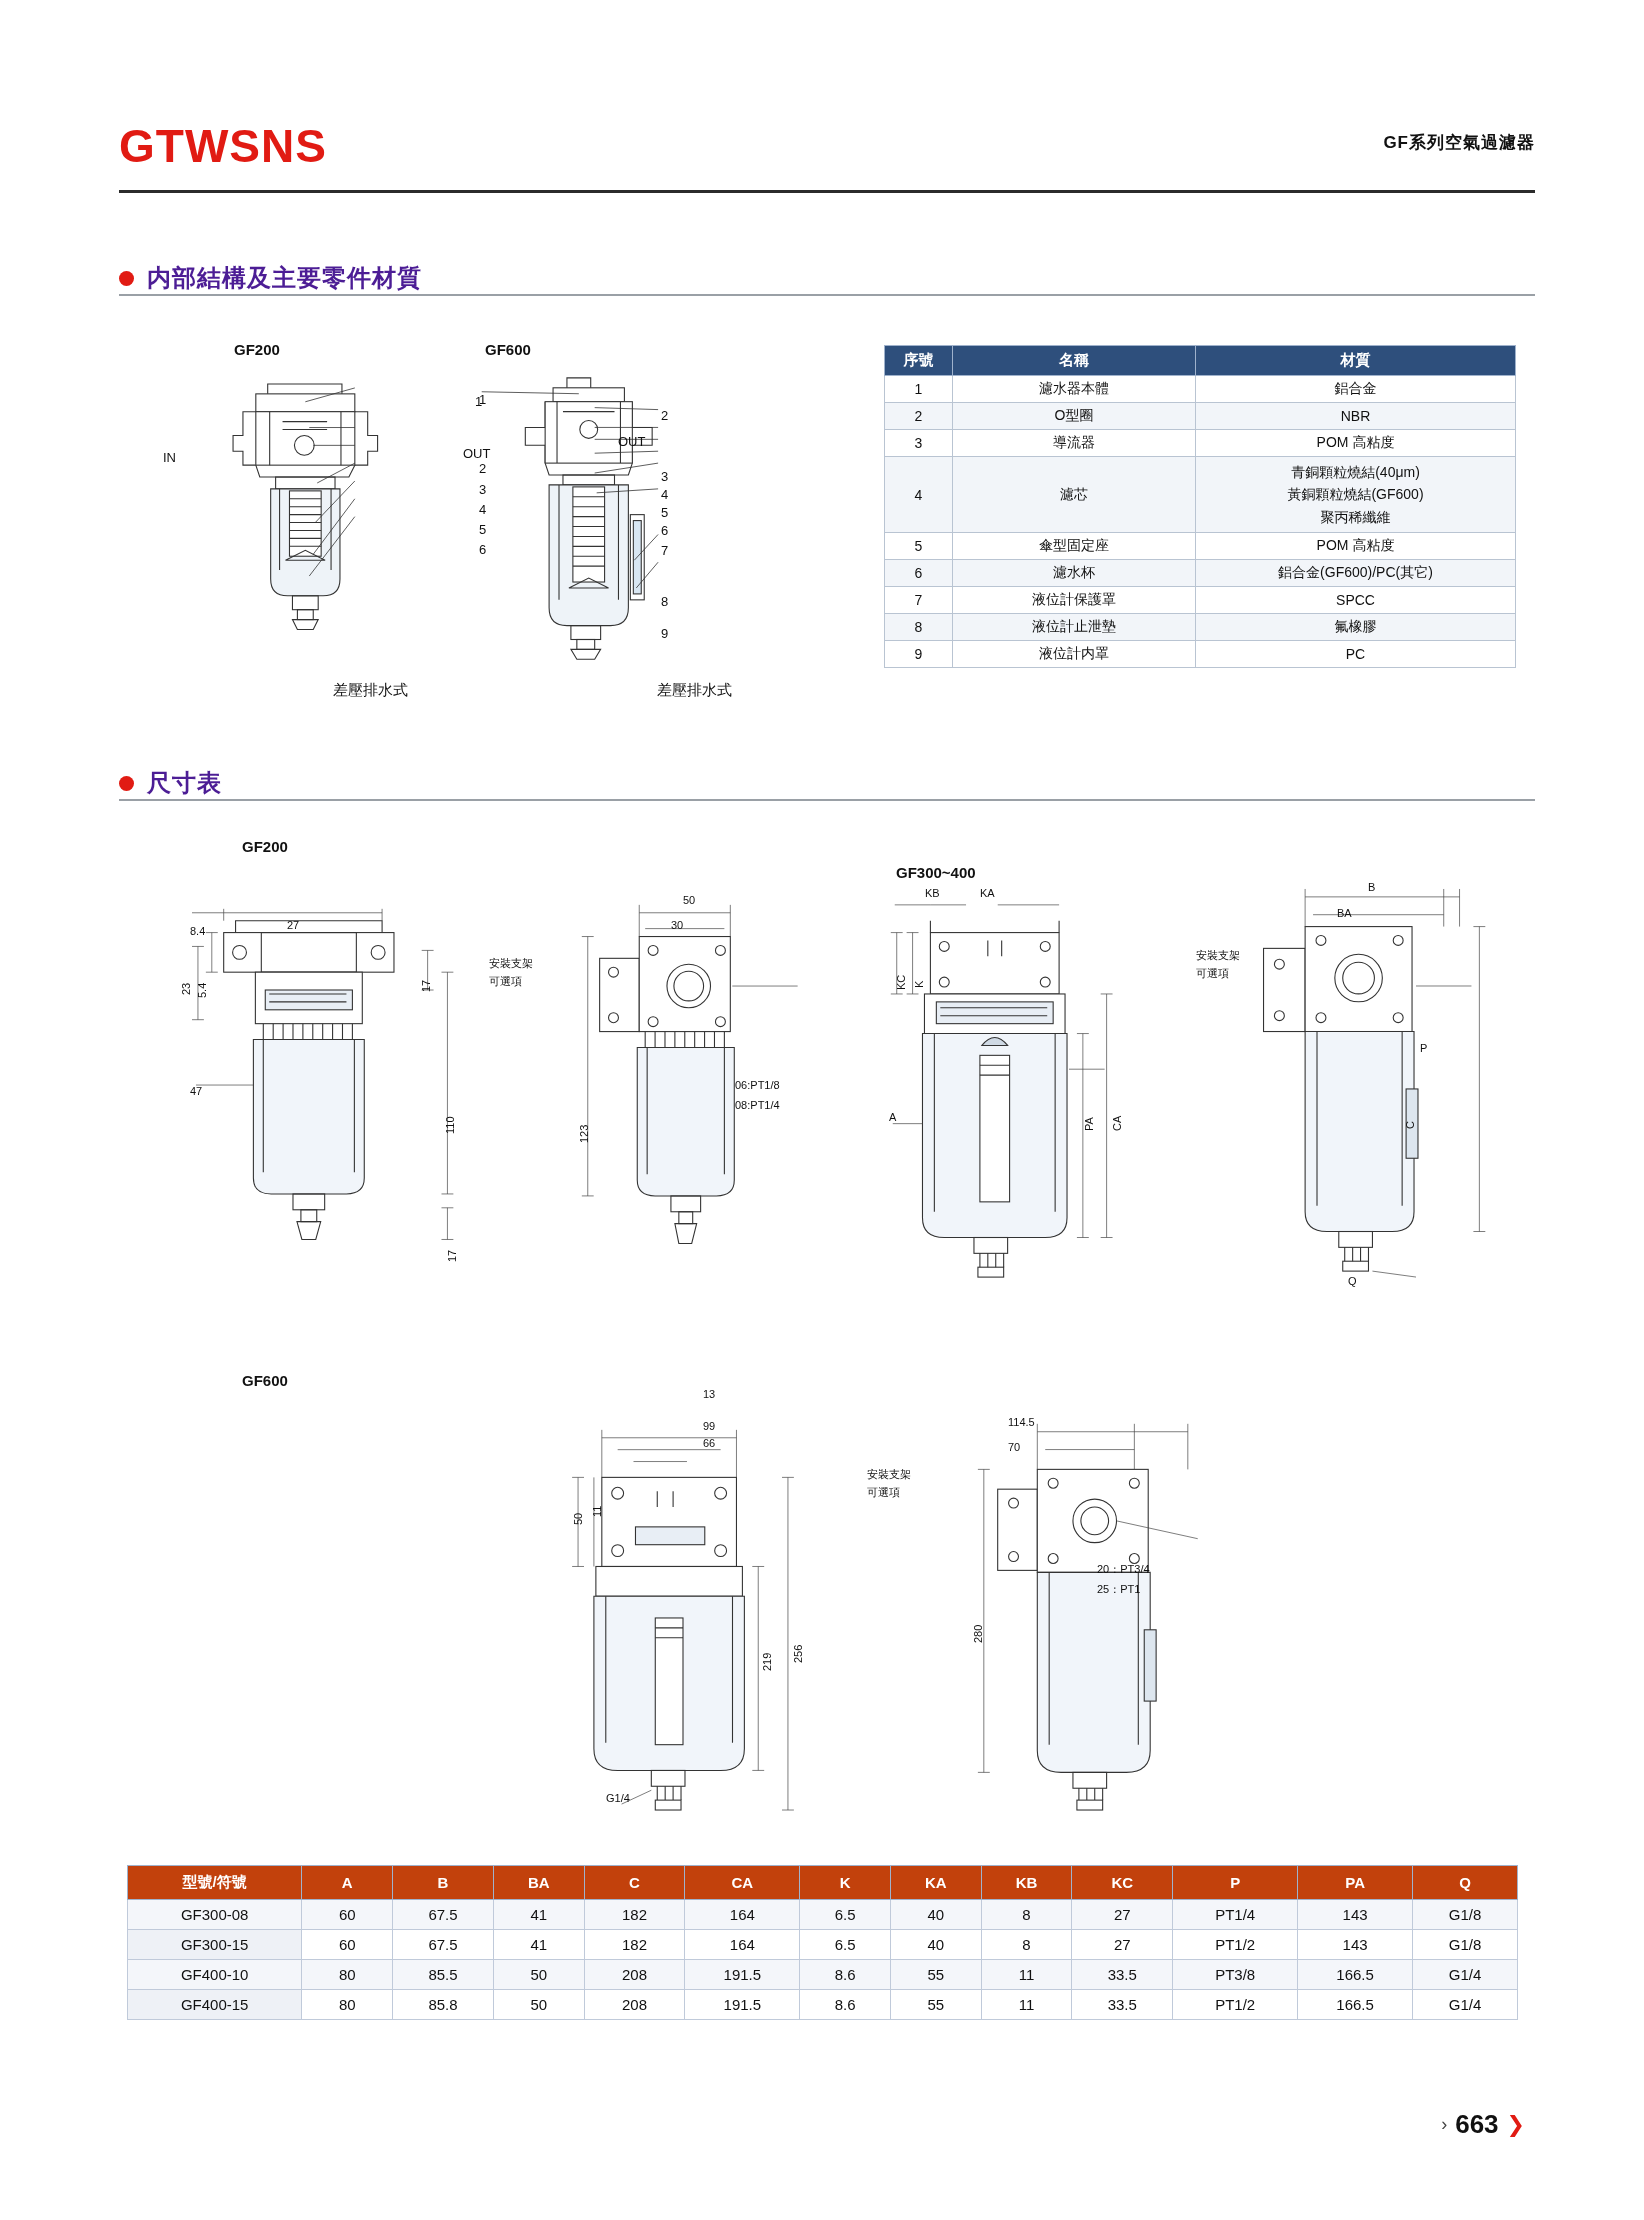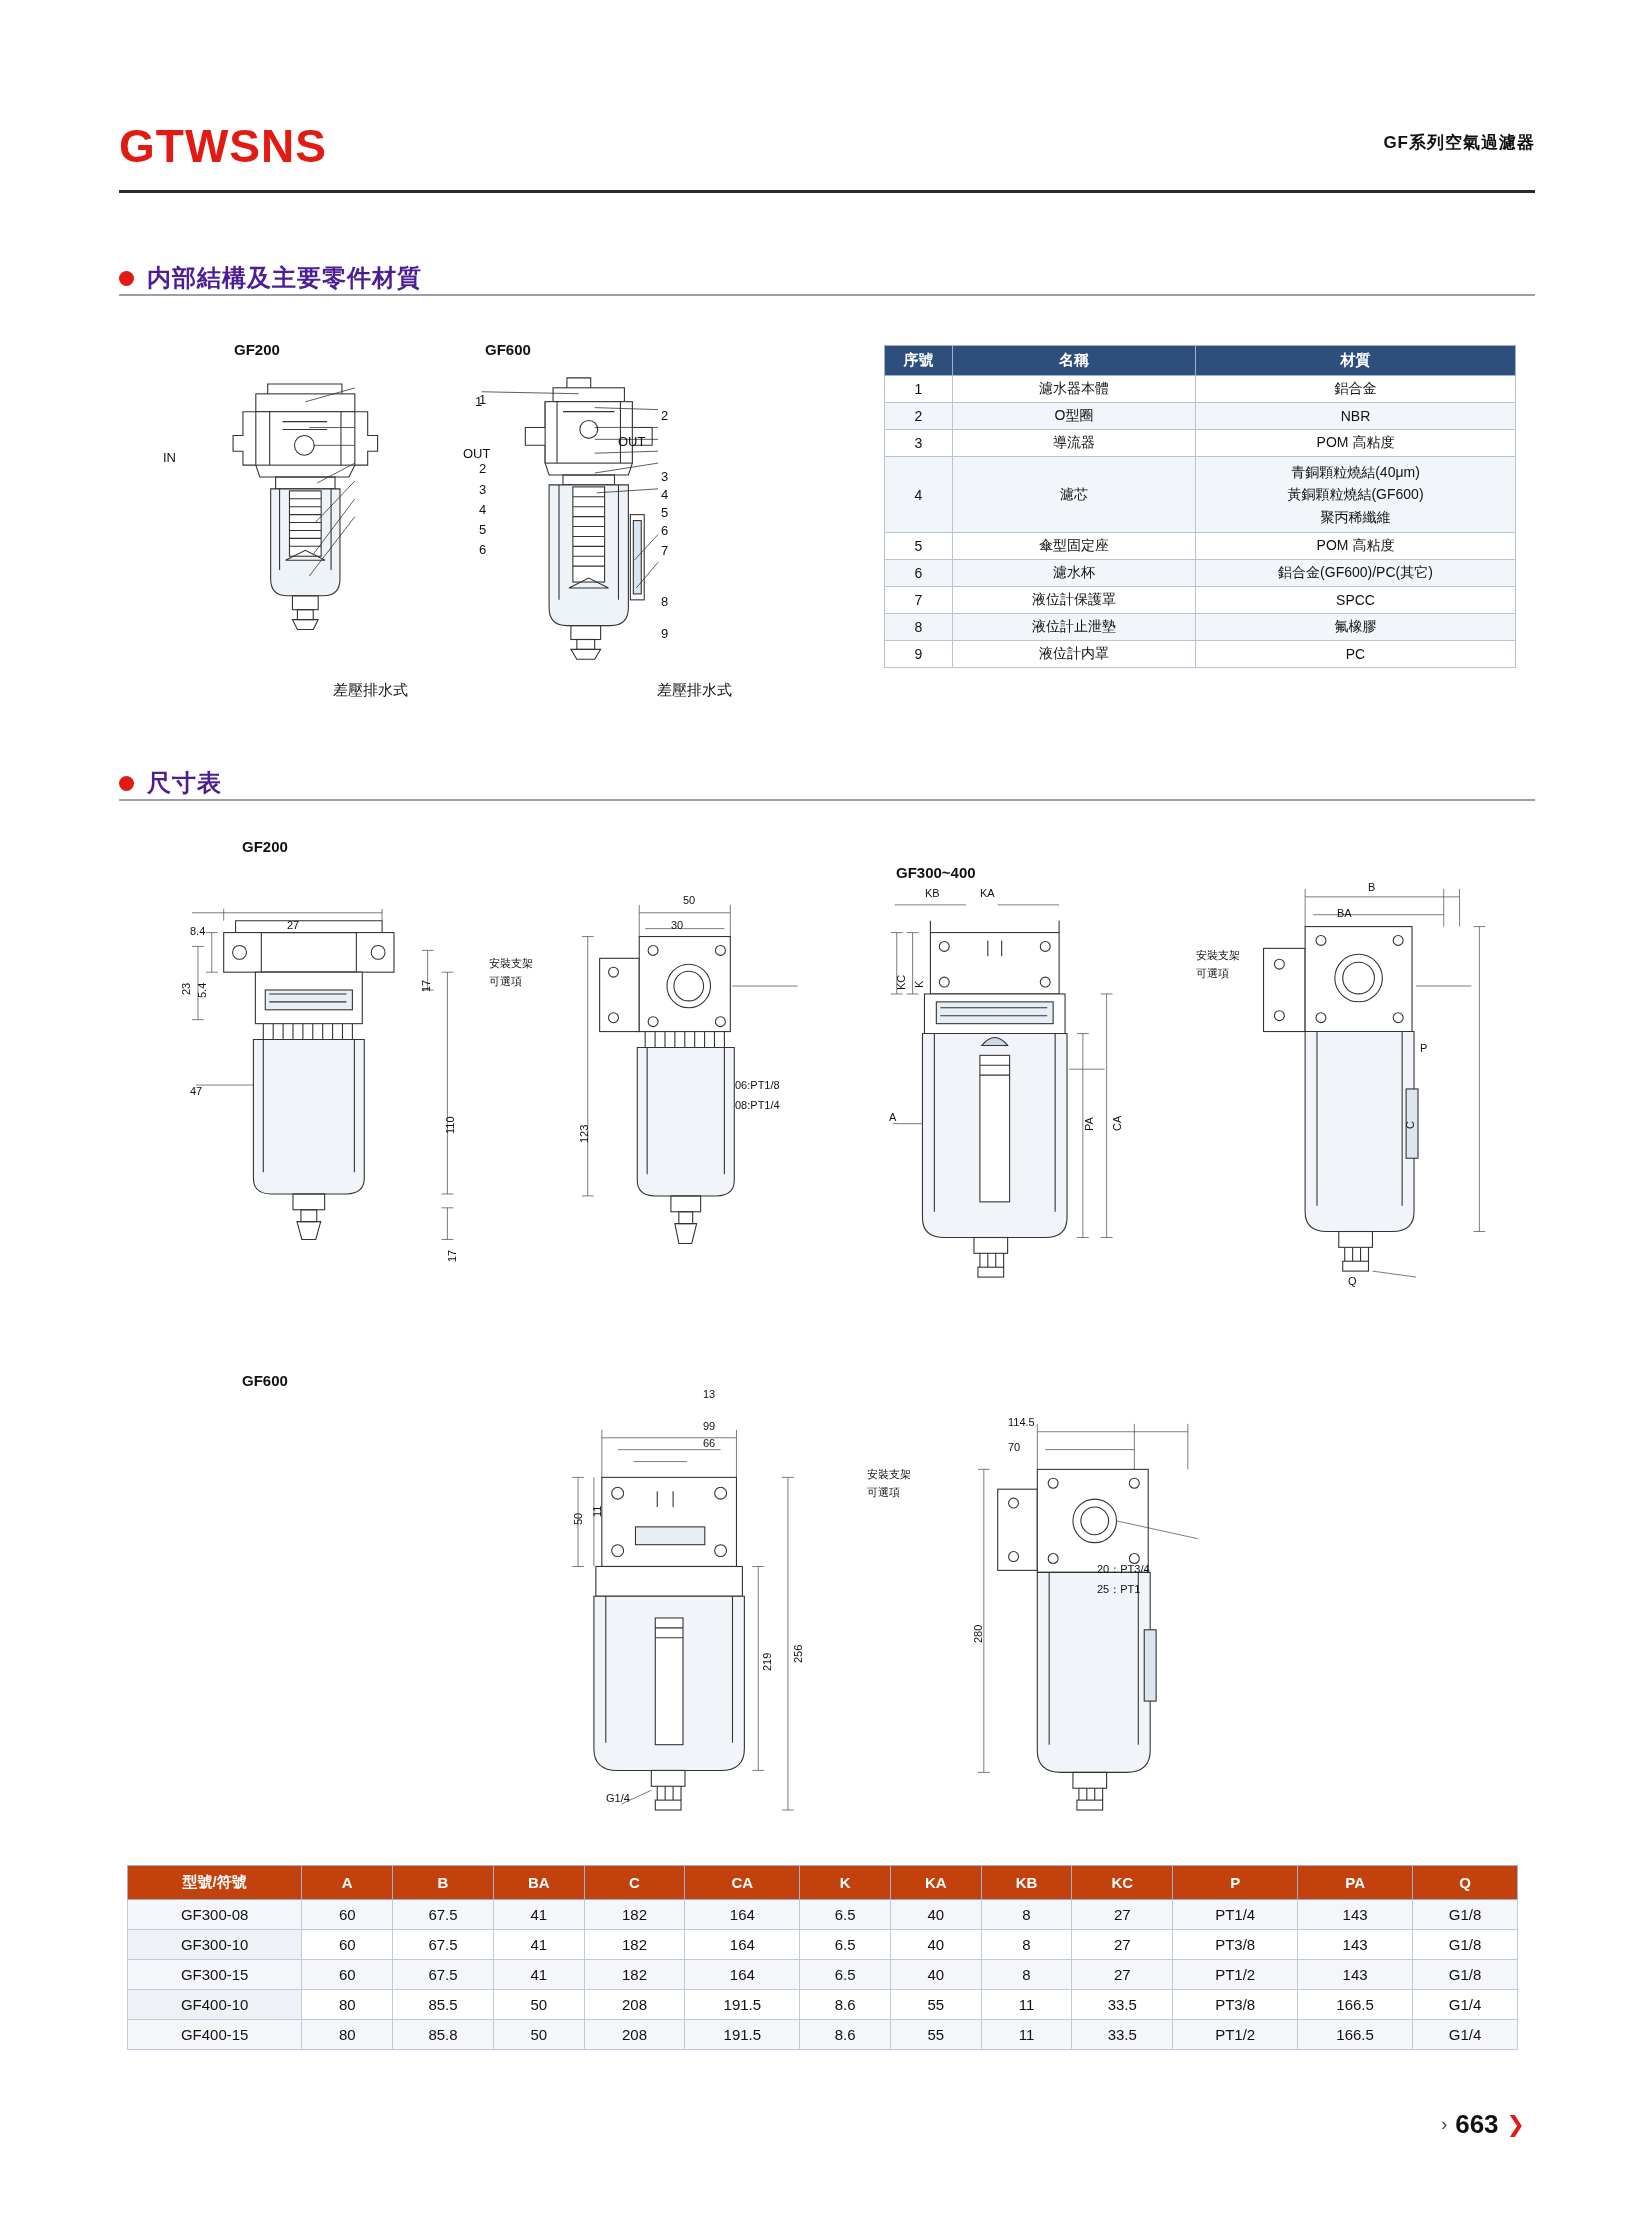--- a/index.html
+++ b/index.html
@@ -586,35 +586,20 @@
         <td>164</td>
         <td>6.5</td>
         <td>40</td>
         <td>8</td>
         <td>27</td>
         <td>PT1/4</td>
         <td>143</td>
         <td>G1/8</td>
       </tr>
       <tr>
-        <td class="model">GF300-10</td>
-        <td>60</td>
-        <td>67.5</td>
-        <td>41</td>
-        <td>182</td>
-        <td>164</td>
-        <td>6.5</td>
-        <td>40</td>
-        <td>8</td>
-        <td>27</td>
-        <td>PT3/8</td>
-        <td>143</td>
-        <td>G1/8</td>
-      </tr>
-      <tr>
         <td class="model">GF300-15</td>
         <td>60</td>
         <td>67.5</td>
         <td>41</td>
         <td>182</td>
         <td>164</td>
         <td>6.5</td>
         <td>40</td>
         <td>8</td>
         <td>27</td>

